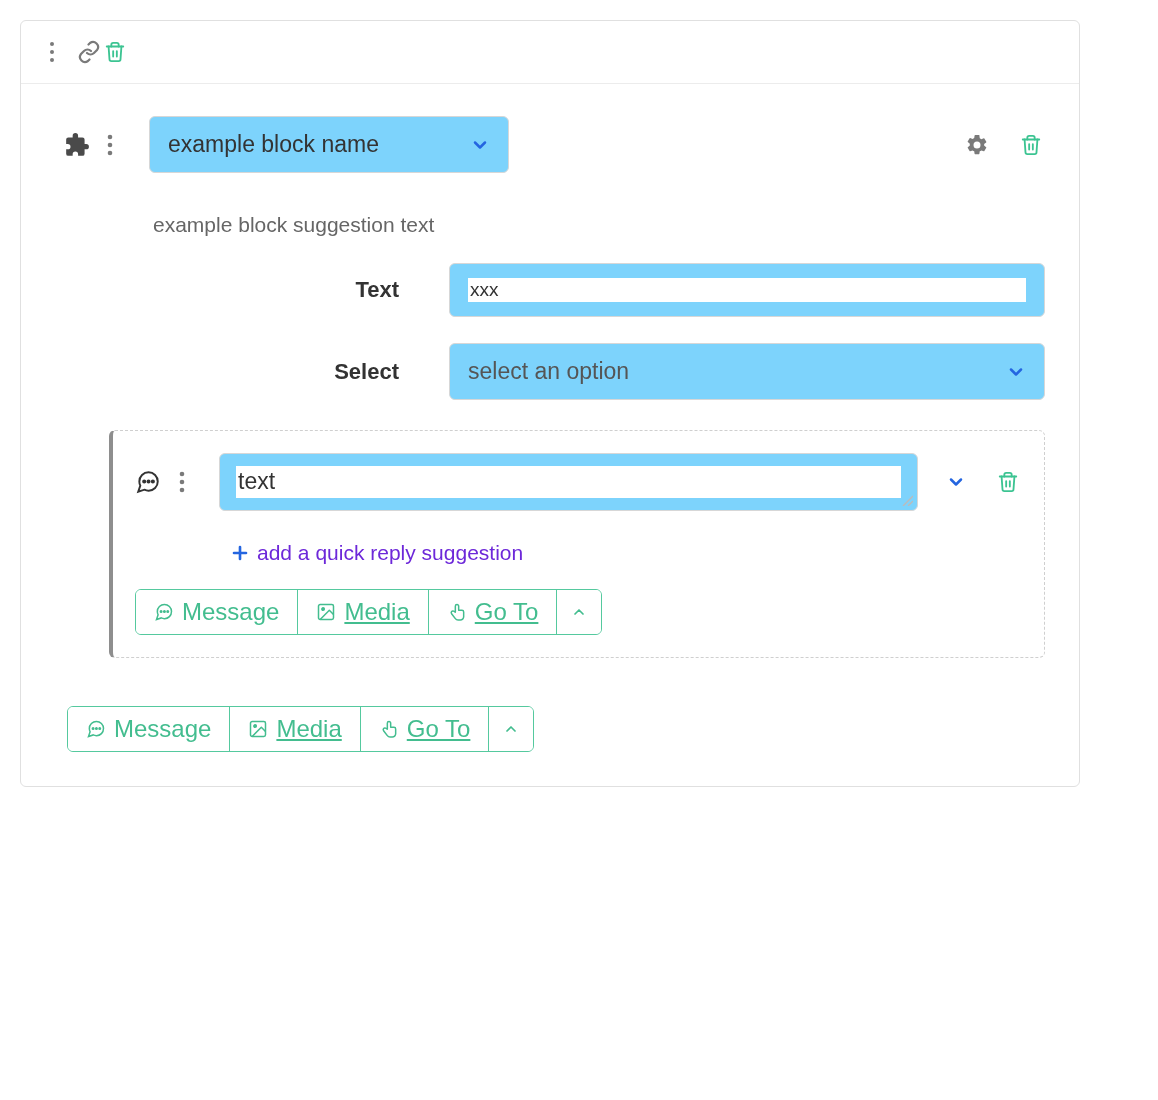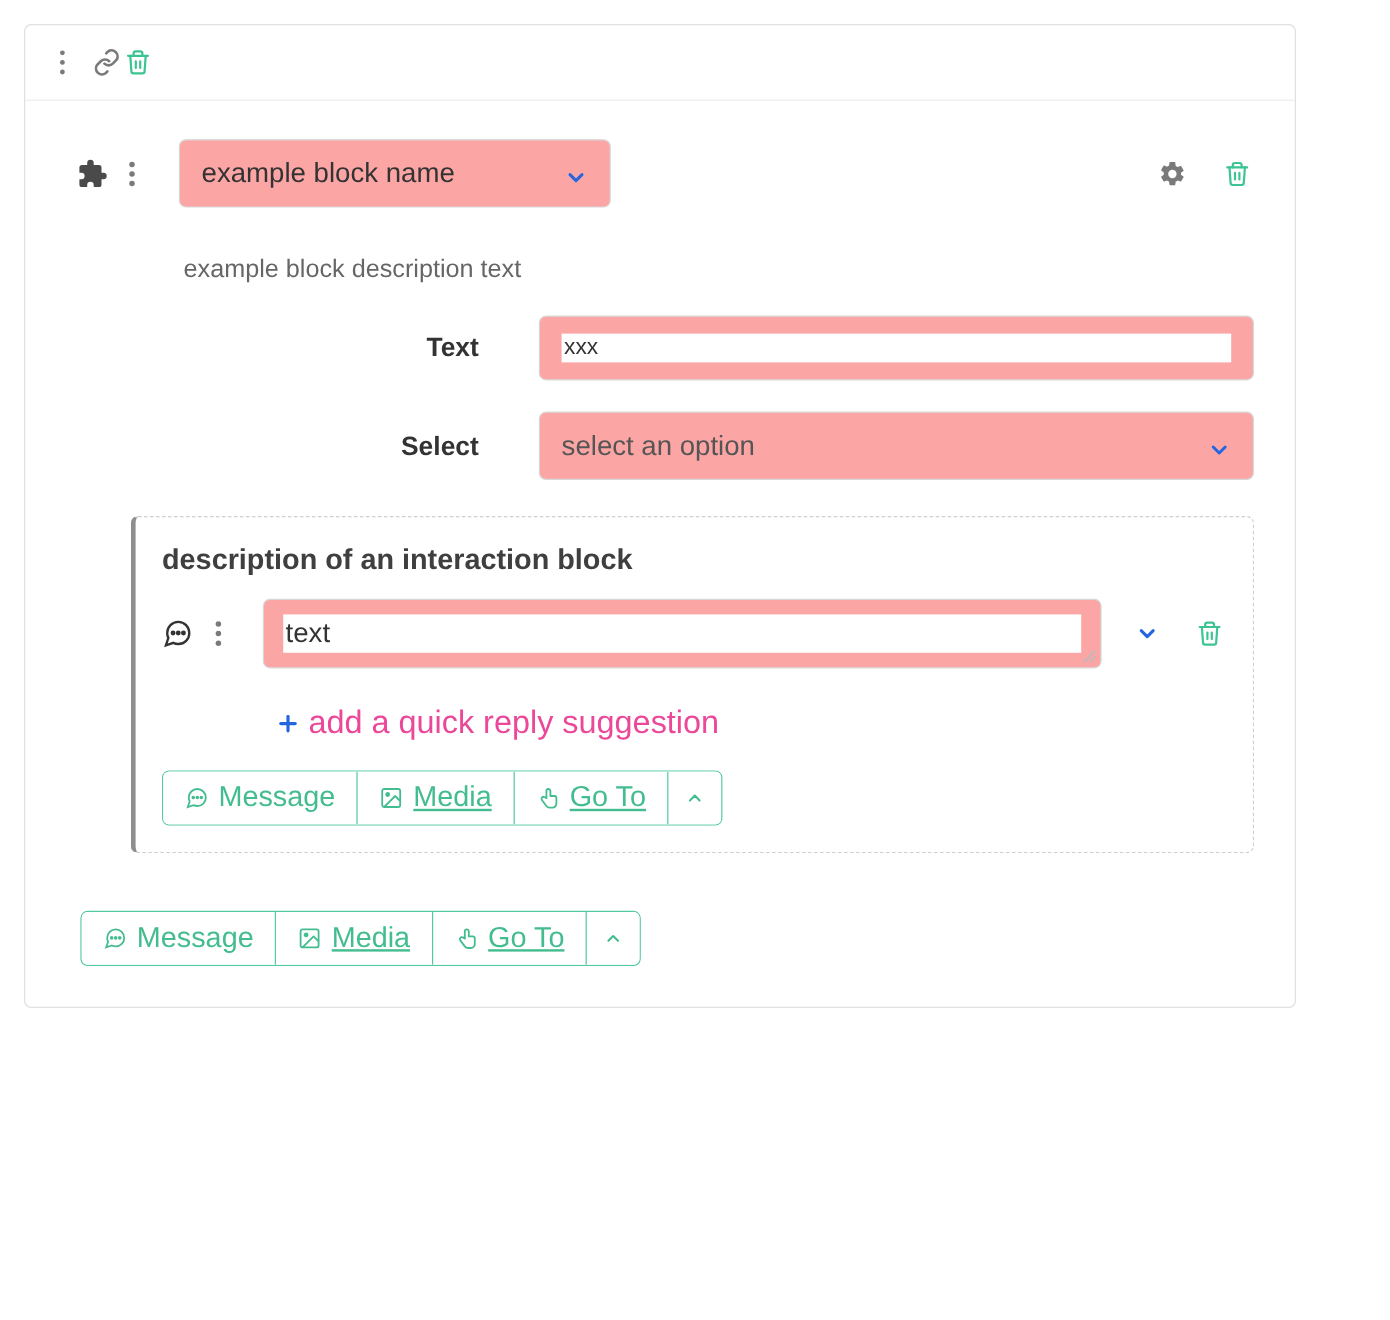--- a/index.html
+++ b/index.html
@@ -57,26 +57,26 @@
   .block-row {
     display:flex;
     align-items:center;
     gap: 10px;
   }
   .puzzle-icon { color:#4a4a4a; width:28px; height:28px; display:inline-flex; align-items:center; justify-content:center; margin-left:14px; }
   .kebab svg { width:6px; height:22px; }
   .select-box, .dropdown-box, .input-box, .textarea-box {
     border: 1px solid #d7d7d7;
     border-radius: 6px;
-    background:#fca5a5;
+    background:#7dd3fc;
     font-size: 23px;
     color:#333;
     padding: 14px 18px;
     display:flex;
-    align-items:flex-end;
+    align-items:center;
   }
   .block-name-select {
     width: 360px;
     margin-left: 20px;
     justify-content: space-between;
   }
   .block-actions {
     margin-left:auto;
     display:flex;
     align-items:center;
@@ -173,22 +173,22 @@
     align-items:center;
     gap: 28px;
     margin-left: 18px;
   }
   .chevron-blue-btn {
     color:#2465e0;
     cursor:pointer;
     display:inline-flex;
   }
   .add-quick-reply {
-    color:#ec4899;
-    font-size:27px;
+    color:#6d28d9;
+    font-size:21px;
     margin: 30px 0 24px 96px;
     display:flex;
     align-items:center;
     gap:8px;
     cursor:pointer;
     font-weight:400;
   }
   .button-group {
     display:inline-flex;
     border: 1.5px solid #55c99e;
@@ -278,40 +278,39 @@
           <svg width="22" height="24" viewBox="0 0 24 24" fill="none" stroke="#3cc492" stroke-width="2" stroke-linecap="round" stroke-linejoin="round">
               <polyline points="3 6 5 6 21 6"></polyline>
               <path d="M19 6l-1 14a2 2 0 0 1-2 2H8a2 2 0 0 1-2-2L5 6"></path>
               <path d="M10 11v6M14 11v6"></path>
               <path d="M8 6V4a2 2 0 0 1 2-2h4a2 2 0 0 1 2 2v2"></path>
             </svg>
         </span>
       </div>
     </div>
 
-    <div class="desc-text">example block description text</div>
+    <div class="desc-text">example block suggestion text</div>
 
     <div class="form-grid">
       <div class="form-label">Text</div>
       <div class="input-box">
         <input type="text" value="xxx" style="">
       </div>
       <div class="form-label">Select</div>
       <div class="dropdown-box">
         <span>select an option</span>
         <span class="chevron-down-blue">
           <svg width="20" height="20" viewBox="0 0 24 24" fill="none" stroke="#2465e0" stroke-width="3" stroke-linecap="round" stroke-linejoin="round">
               <polyline points="6 9 12 15 18 9"></polyline>
             </svg>
         </span>
       </div>
     </div>
 
     <div class="inner-panel">
-      <div class="inner-title">description of an interaction block</div>
 
       <div class="msg-block">
         <span class="speech-icon">
           <svg width="26" height="26" viewBox="0 0 24 24" fill="none" stroke="#333" stroke-width="1.8">
               <path d="M21 11.5a8.38 8.38 0 0 1-8.5 8.5 8.5 8.5 0 0 1-3.8-.9L3 21l1.9-5.7A8.38 8.38 0 0 1 4 11.5a8.5 8.5 0 1 1 17 0z"></path>
               <circle cx="8.5" cy="11.5" r="1" fill="#333"></circle>
               <circle cx="12.5" cy="11.5" r="1" fill="#333"></circle>
               <circle cx="16.5" cy="11.5" r="1" fill="#333"></circle>
             </svg>
         </span>

